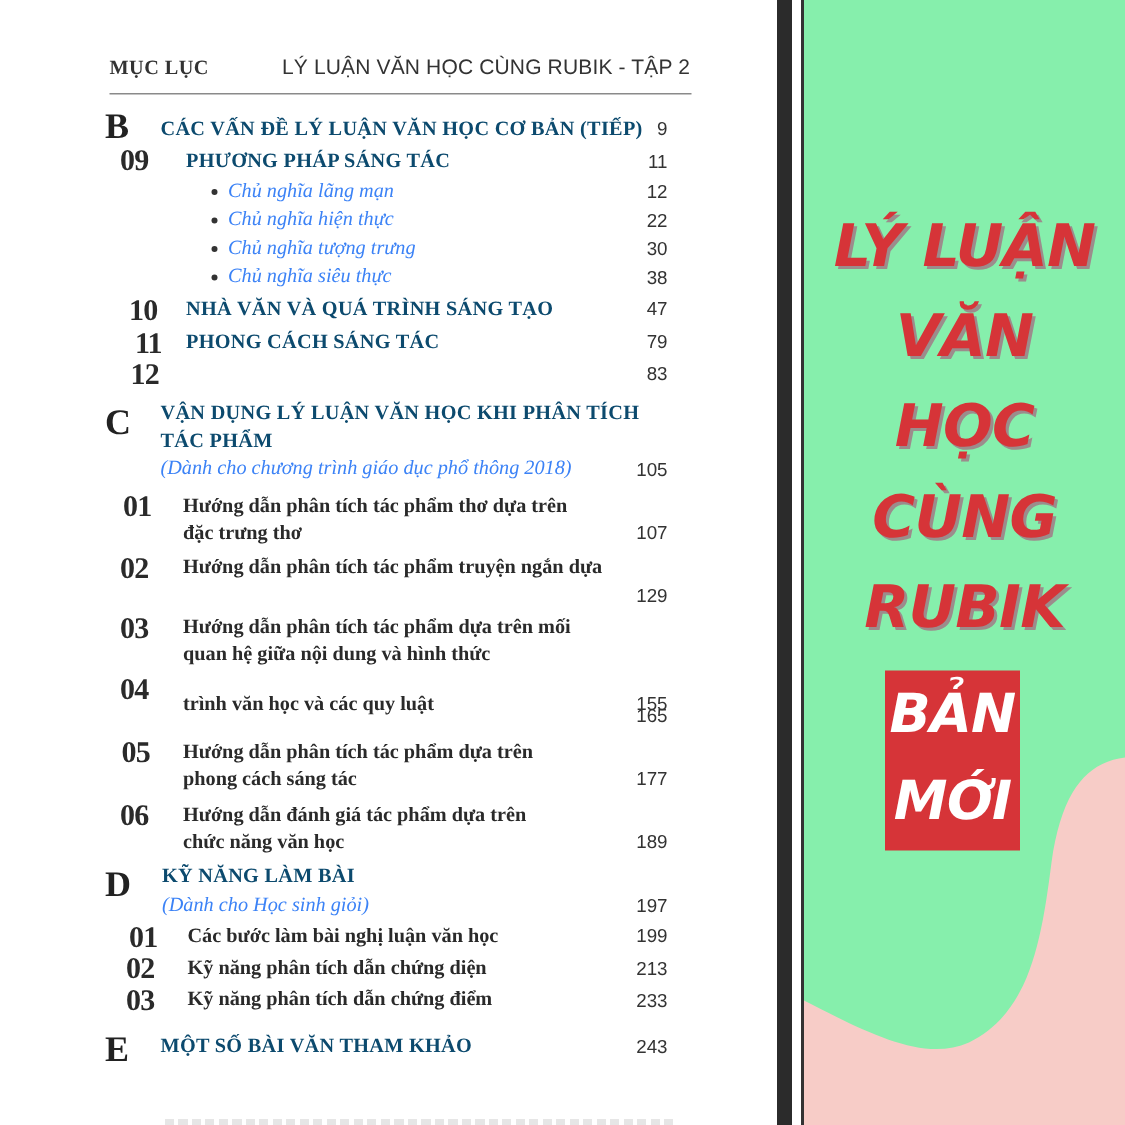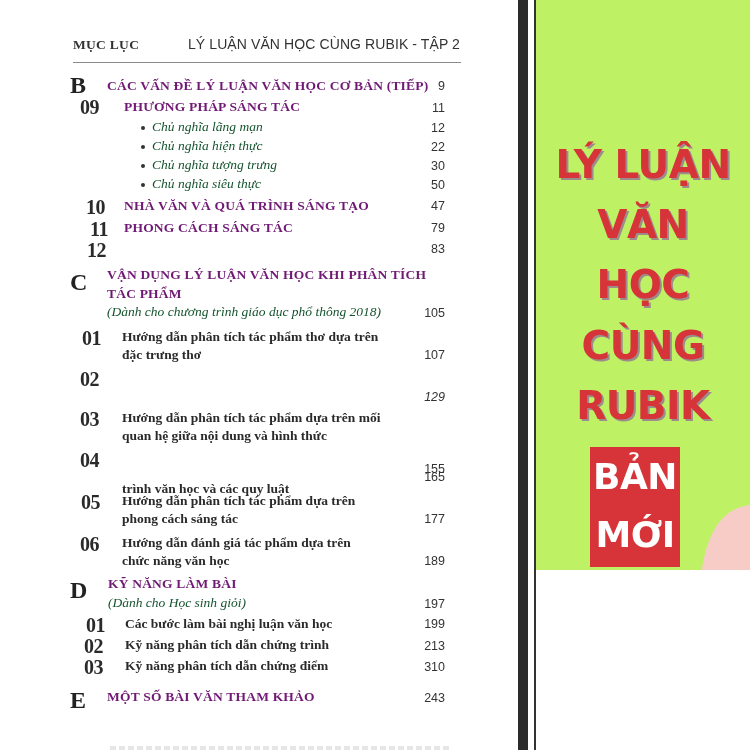--- a/index.html
+++ b/index.html
@@ -8,35 +8,35 @@
 
     
     .page { position: absolute; left: 0; top: 0; width: 518px; height: 750px; background: #fff; }
     .hdr-left { position: absolute; left: 73px; top: 37px; font-family: "Liberation Serif", serif; font-weight: bold; font-size: 13.5px; letter-spacing: 0.3px; color: #333; }
     .hdr-right { position: absolute; right: 58px; top: 36px; font-family: "Liberation Sans", sans-serif; font-size: 14px; color: #333; letter-spacing: 0.1px; }
     .hdr-rule { position: absolute; left: 73px; top: 62px; width: 388px; height: 1px; background: #8a8a8a; }
 
     .toc { position: absolute; left: 0; top: 0; width: 518px; height: 750px; }
     .sec-letter { position: absolute; font-family: "Liberation Serif", serif; font-weight: bold; font-size: 24px; color: #222; line-height: 1; }
     .num { position: absolute; font-family: "Liberation Serif", serif; font-weight: bold; font-size: 20px; color: #2a2a2a; line-height: 1; letter-spacing: -0.5px; }
-    .caps { position: absolute; font-family: "Liberation Serif", serif; font-weight: bold; font-size: 13.5px; color: #701a75; letter-spacing: 0.2px; line-height: 1.3; }
+    .caps { position: absolute; font-family: "Liberation Serif", serif; font-weight: bold; font-size: 13.5px; color: #0c4a6e; letter-spacing: 0.2px; line-height: 1.3; }
     .text { position: absolute; font-family: "Liberation Serif", serif; font-weight: bold; font-size: 13.5px; color: #2a2a2a; line-height: 18px; }
-    .ital { position: absolute; font-family: "Liberation Serif", serif; font-style: italic; font-size: 13.5px; color: #14532d; line-height: 18px; }
+    .ital { position: absolute; font-family: "Liberation Serif", serif; font-style: italic; font-size: 13.5px; color: #3b82f6; line-height: 18px; }
     .pg { position: absolute; right: 73px; font-family: "Liberation Sans", sans-serif; font-size: 12.5px; color: #333; text-align: right; }
     .bullet { position: absolute; width: 4px; height: 4px; border-radius: 50%; background: #333; }
 
     .bottom-faint { position: absolute; left: 110px; top: 746px; width: 340px; height: 4px; background: repeating-linear-gradient(90deg, #e6e6e6 0 6px, transparent 6px 9px); }
 
     
     .spine-dark { position: absolute; left: 518px; top: 0; width: 10px; height: 750px; background: #2b2b2b; }
     .spine-gap { position: absolute; left: 528px; top: 0; width: 6px; height: 750px; background: #ffffff; }
     .spine-line { position: absolute; left: 534px; top: 0; width: 1.5px; height: 750px; background: #333; }
 
     
-    .cover { position: absolute; left: 536px; top: 0; width: 214px; height: 570px; background: #bef264; overflow: hidden; }
+    .cover { position: absolute; left: 536px; top: 0; width: 214px; height: 750px; background: #86efac; overflow: hidden; font-style: italic; }
     .cover svg.wave { position: absolute; left: 0; top: 0; }
     .title-line { position: absolute; left: 0; width: 214px; text-align: center; font-family: "DejaVu Sans", sans-serif; font-weight: bold; font-size: 39px; color: #d63438; letter-spacing: -0.5px; text-shadow: 2px 2px 0 #9c8c8c; line-height: 1; }
     .badge { position: absolute; left: 54px; top: 447px; width: 90px; height: 120px; background: #d63438; }
     .badge-line { position: absolute; left: 0; width: 90px; text-align: center; font-family: "DejaVu Sans", sans-serif; font-weight: bold; font-size: 36px; color: #ffffff; line-height: 1; letter-spacing: -0.5px; }
   </style>
 </head>
 <body>
 
 <div class="page">
   <div class="hdr-left">MỤC LỤC</div>
@@ -60,21 +60,21 @@
     <div class="bullet" style="left:141px; top:145px;"></div>
     <div class="ital" style="left:152px; top:137px;">Chủ nghĩa hiện thực</div>
     <div class="pg" style="top:140px;">22</div>
 
     <div class="bullet" style="left:141px; top:164px;"></div>
     <div class="ital" style="left:152px; top:156px;">Chủ nghĩa tượng trưng</div>
     <div class="pg" style="top:159px;">30</div>
 
     <div class="bullet" style="left:141px; top:183px;"></div>
     <div class="ital" style="left:152px; top:175px;">Chủ nghĩa siêu thực</div>
-    <div class="pg" style="top:178px;">50</div>
+    <div class="pg" style="top:178px;">38</div>
 
     <div class="num" style="left:86px; top:197px;">10</div>
     <div class="caps" style="left:124px; top:197px;">NHÀ VĂN VÀ QUÁ TRÌNH SÁNG TẠO</div>
     <div class="pg" style="top:199px;">47</div>
 
     <div class="num" style="left:90px; top:219px;">11</div>
     <div class="caps" style="left:124px; top:219px;">PHONG CÁCH SÁNG TÁC</div>
     <div class="pg" style="top:221px;">79</div>
 
     <div class="num" style="left:87px; top:240px;">12</div>
@@ -85,29 +85,30 @@
     <div class="caps" style="left:107px; top:285px;">TÁC PHẨM</div>
     <div class="ital" style="left:107px; top:303px;">(Dành cho chương trình giáo dục phổ thông 2018)</div>
     <div class="pg" style="top:306px;">105</div>
 
     <div class="num" style="left:82px; top:328px;">01</div>
     <div class="text" style="left:122px; top:328px;">Hướng dẫn phân tích tác phẩm thơ dựa trên</div>
     <div class="text" style="left:122px; top:346px;">đặc trưng thơ</div>
     <div class="pg" style="top:348px;margin-left:39px;">107</div>
 
     <div class="num" style="left:80px; top:369px;">02</div>
-    <div class="pg" style="top:390px;font-style:italic;">129</div>
+    <div class="text" style="left:122px; top:369px;">Hướng dẫn phân tích tác phẩm truyện ngắn dựa</div>
+    <div class="pg" style="top:390px;">129</div>
 
     <div class="num" style="left:80px; top:409px;">03</div>
     <div class="text" style="left:122px; top:409px;">Hướng dẫn phân tích tác phẩm dựa trên mối</div>
     <div class="text" style="left:122px; top:427px;">quan hệ giữa nội dung và hình thức</div>
     <div class="pg" style="top:430px;margin-top:32px;">155</div>
 
     <div class="num" style="left:80px; top:450px;">04</div>
-    <div class="text" style="left:122px; top:480px;text-align:center;">trình văn học và các quy luật</div>
+    <div class="text" style="left:122px; top:460px;text-align:center;">trình văn học và các quy luật</div>
     <div class="pg" style="top:470px;">165</div>
 
     <div class="num" style="left:81px; top:492px;">05</div>
     <div class="text" style="left:122px; top:492px;">Hướng dẫn phân tích tác phẩm dựa trên</div>
     <div class="text" style="left:122px; top:510px;">phong cách sáng tác</div>
     <div class="pg" style="top:512px;">177</div>
 
     <div class="num" style="left:80px; top:534px;">06</div>
     <div class="text" style="left:122px; top:534px;">Hướng dẫn đánh giá tác phẩm dựa trên</div>
     <div class="text" style="left:122px; top:552px;">chức năng văn học</div>
@@ -116,26 +117,26 @@
     <div class="sec-letter" style="left:70px; top:578px;">D</div>
     <div class="caps" style="left:108px; top:575px;">KỸ NĂNG LÀM BÀI</div>
     <div class="ital" style="left:108px; top:594px;">(Dành cho Học sinh giỏi)</div>
     <div class="pg" style="top:597px;">197</div>
 
     <div class="num" style="left:86px; top:615px;">01</div>
     <div class="text" style="left:125px; top:615px;">Các bước làm bài nghị luận văn học</div>
     <div class="pg" style="top:617px;">199</div>
 
     <div class="num" style="left:84px; top:636px;">02</div>
-    <div class="text" style="left:125px; top:636px;">Kỹ năng phân tích dẫn chứng trình</div>
+    <div class="text" style="left:125px; top:636px;">Kỹ năng phân tích dẫn chứng diện</div>
     <div class="pg" style="top:639px;">213</div>
 
     <div class="num" style="left:84px; top:657px;">03</div>
     <div class="text" style="left:125px; top:657px;">Kỹ năng phân tích dẫn chứng điểm</div>
-    <div class="pg" style="top:660px;">310</div>
+    <div class="pg" style="top:660px;">233</div>
 
     <div class="sec-letter" style="left:70px; top:688px;">E</div>
     <div class="caps" style="left:107px; top:688px;">MỘT SỐ BÀI VĂN THAM KHẢO</div>
     <div class="pg" style="top:691px;">243</div>
   </div>
 
   <div class="bottom-faint"></div>
 </div>
 
 <div class="spine-dark"></div>

